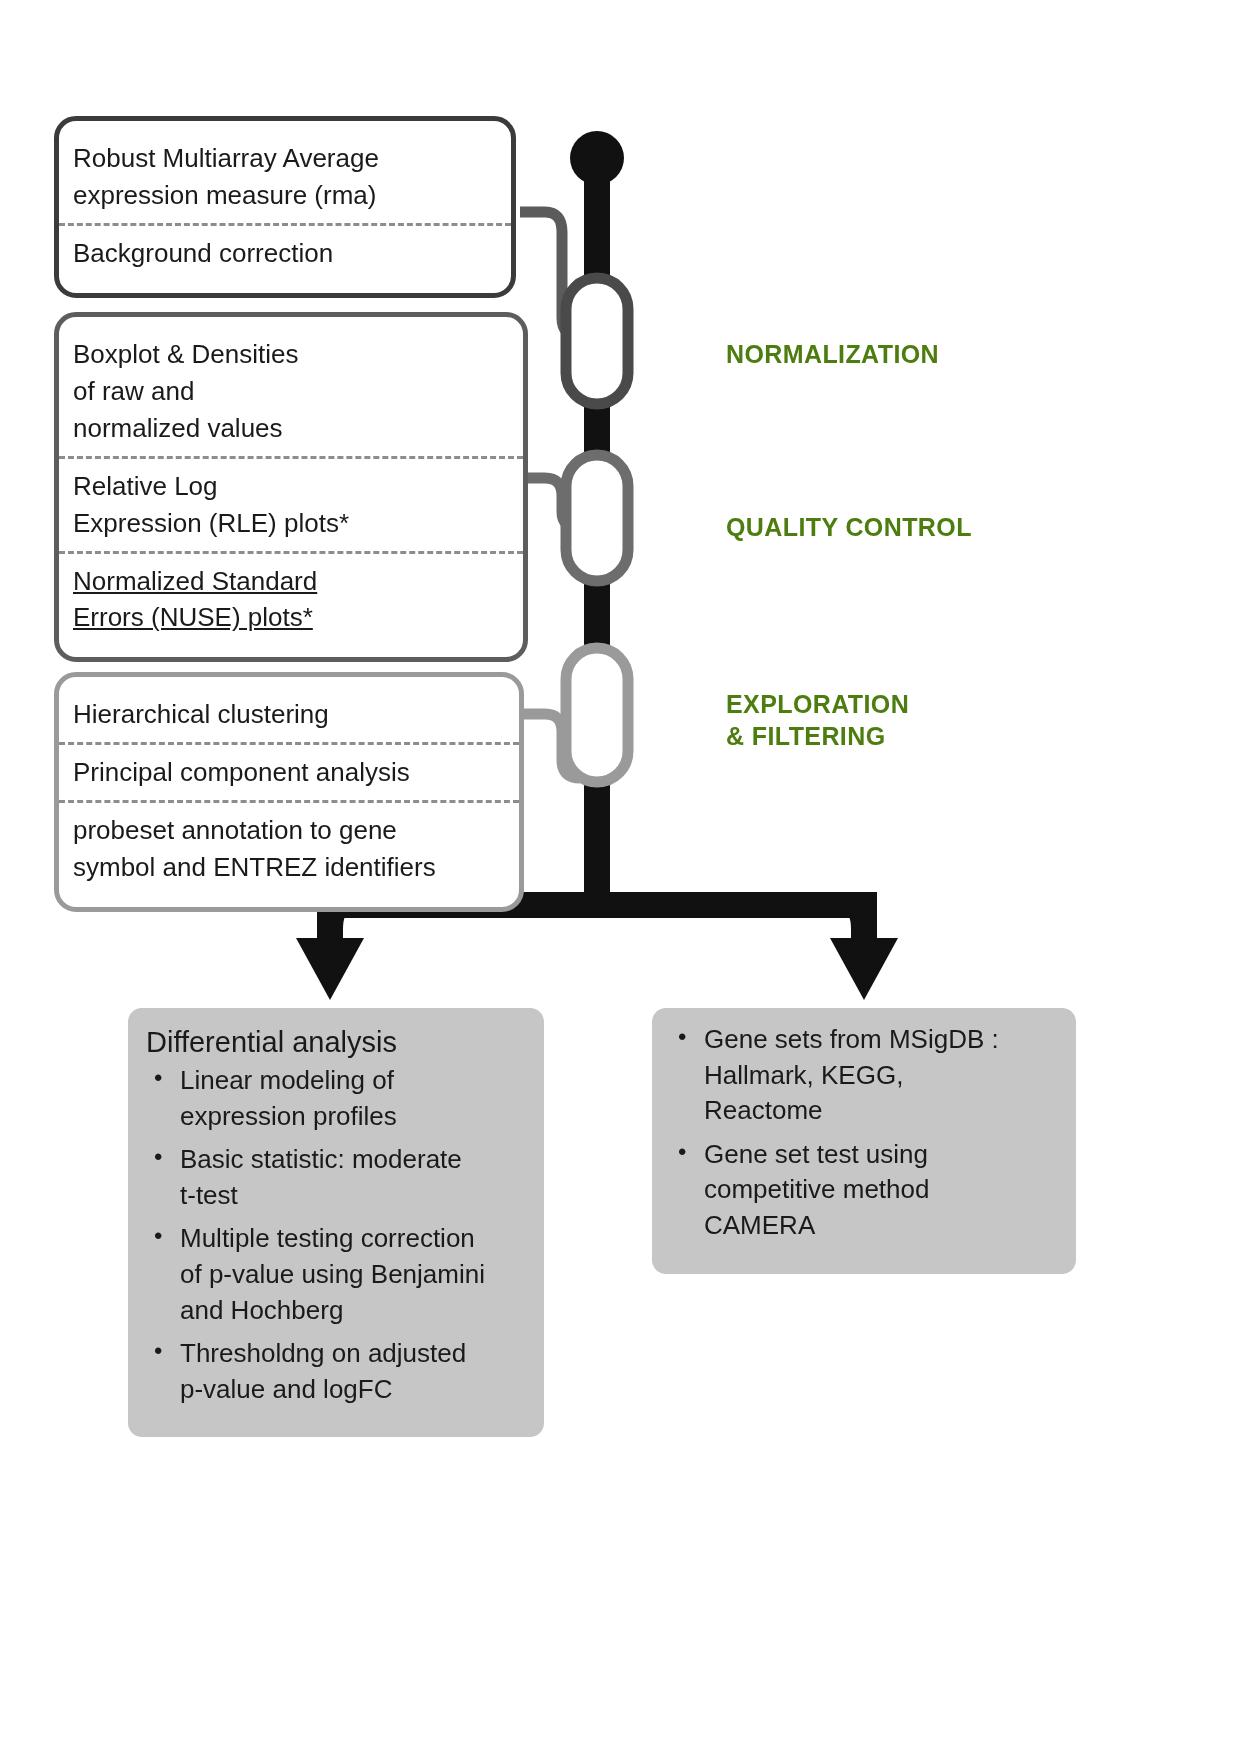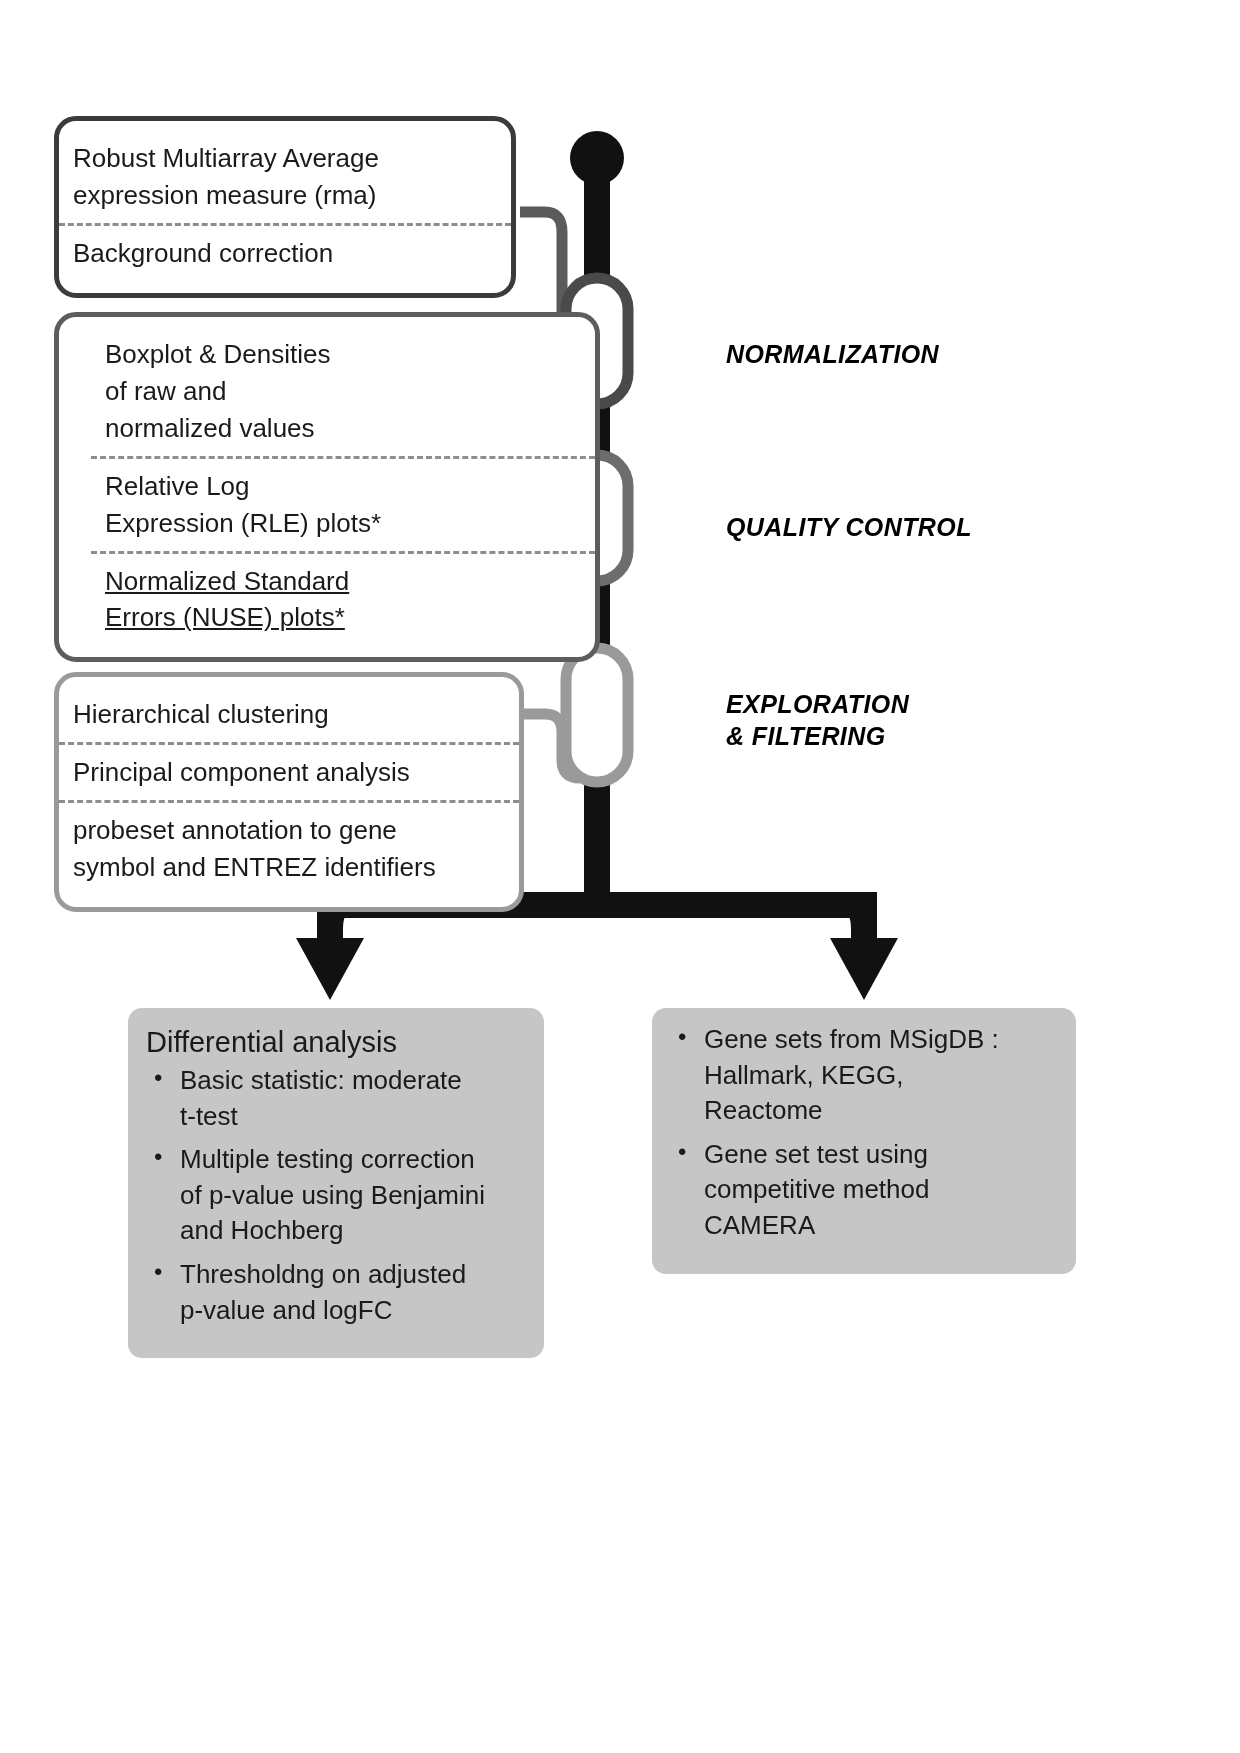--- a/index.html
+++ b/index.html
@@ -44,24 +44,23 @@
     letter-spacing: 0.3px;
     color: #111;
   }
 
   
   .stage-label {
     position: absolute;
     font-size: 25px;
     font-weight: bold;
     letter-spacing: 0.4px;
-    color: #000000;
+    color: #4d7c0f;
     line-height: 1.28;
     white-space: pre-line;
-    font-style: italic;
   }
   #stage-norm  { left: 726px; top: 338px; }
   #stage-qc    { left: 726px; top: 511px; }
   #stage-expl  { left: 726px; top: 688px; }
 
   
   .panel {
     position: absolute;
     box-sizing: border-box;
     background: #ffffff;
@@ -76,21 +75,21 @@
     font-size: 26px;
     line-height: 1.42;
     color: #1a1a1a;
     padding: 9px 14px 9px 14px;
   }
   .panel-row + .panel-row {
     border-top: 3px dashed #8d8d8d;
   }
 
   #panel-norm { left: 54px; top: 116px;  width: 462px; }
-  #panel-qc   { left: 54px; top: 312px;  width: 546px; padding-left: 32px; }
+  #panel-qc   { left: 54px; top: 312px;  width: 474px; }
   #panel-expl { left: 54px; top: 672px;  width: 470px; }
 
   
   .outbox {
     position: absolute;
     box-sizing: border-box;
     background: #c6c6c6;
     border-radius: 14px;
     padding: 14px 18px 22px 18px;
   }
@@ -181,20 +180,22 @@
   <div class="panel light" id="panel-expl">
     <div class="panel-row" style="white-space: pre-line;">Hierarchical clustering</div>
     <div class="panel-row" style="white-space: pre-line;">Principal component analysis</div>
     <div class="panel-row" style="white-space: pre-line;">probeset annotation to gene
 symbol and ENTREZ identifiers</div>
   </div>
 
   <div class="outbox" id="box-diff">
     <div class="outbox-title" style="white-space: pre-line;">Differential analysis</div>
     <ul>
+      <li style="white-space: pre-line;">Linear modeling of
+expression profiles</li>
       <li style="white-space: pre-line;">Basic statistic: moderate
 t-test</li>
       <li style="white-space: pre-line;">Multiple testing correction
 of p-value using Benjamini
 and Hochberg</li>
       <li style="white-space: pre-line;">Thresholdng on adjusted
 p-value and logFC</li>
     </ul>
   </div>
 

